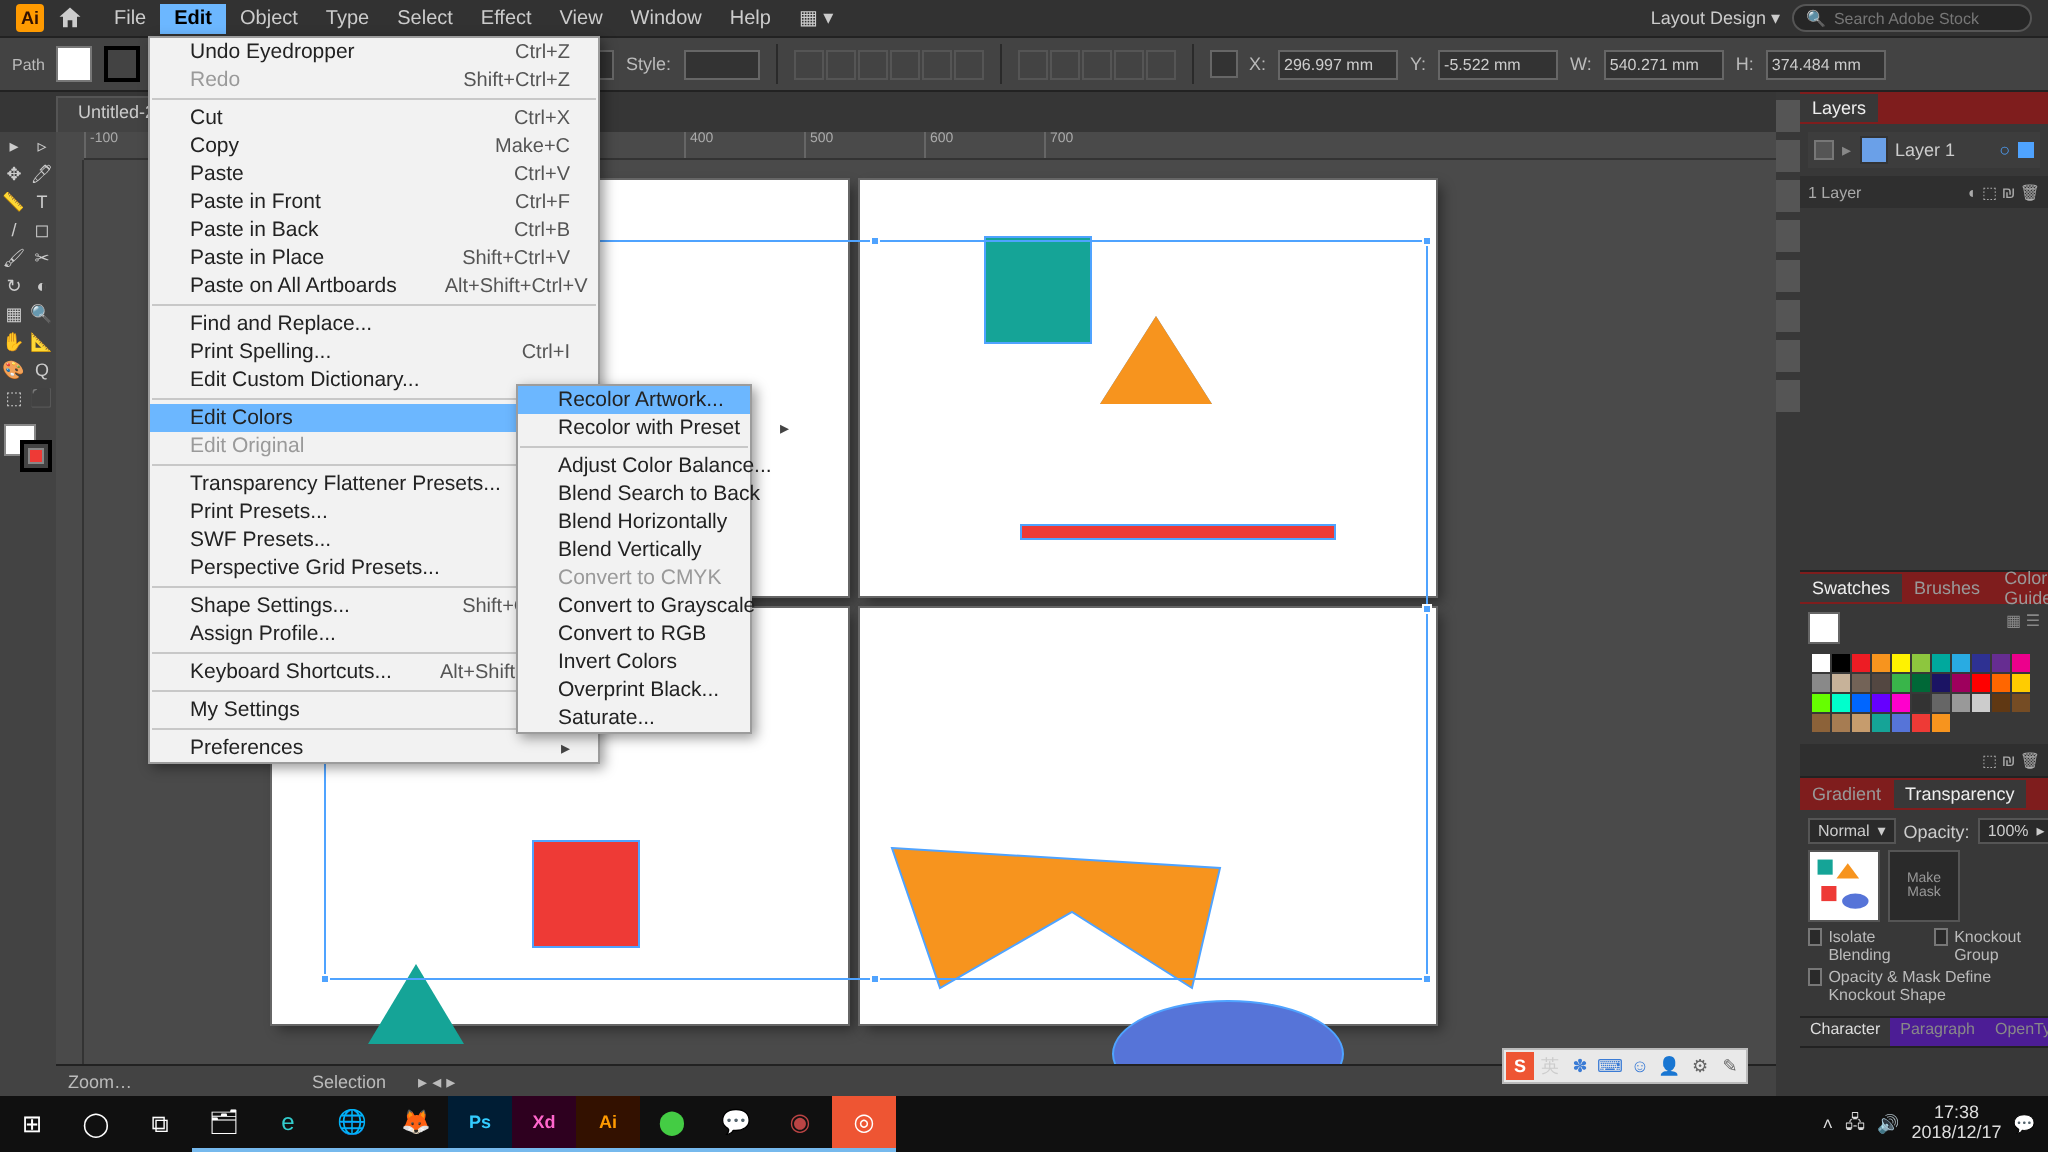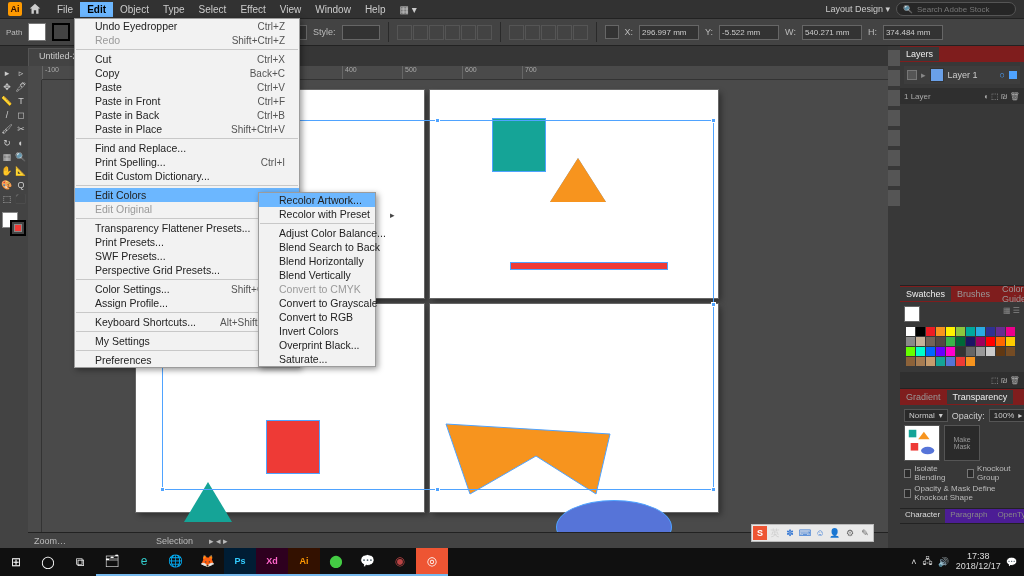--- a/index.html
+++ b/index.html
@@ -88,21 +88,21 @@
 
 .sw-grid { display:flex; flex-wrap:wrap; gap:1px; padding:2px;}
 .sw-grid div { width:9px; height:9px; }
 
 
 .transp .row { display:flex; align-items:center; gap:4px; margin-bottom:3px;}
 .transp .dd { background:#2a2a2a; border:1px solid #555; padding:1px 4px; font-size:8px; display:flex; align-items:center; gap:4px;}
 .transp .thumb { width:36px; height:36px; background:#fff; border:1px solid #555; position:relative;}
 .transp .thumb svg{position:absolute;inset:0}
 .transp .mask { width:36px; height:36px; background:#2a2a2a; border:1px solid #555; display:flex; align-items:center; justify-content:center; color:#999; font-size:7px; text-align:center;}
-.chk { display:flex; align-items:center; gap:3px; font-size:8px; color:#bbb; margin:2px 0;}
+.chk { display:flex; gap:3px; font-size:8px; color:#bbb; margin:2px 0;}
 .chk .b { width:9px; height:9px; border:1px solid #777; background:#2a2a2a;}
 .char-tabs { display:flex; background:#4c1d95; height:14px;}
 .char-tabs div{ padding:1px 5px; font-size:8px; color:#888;}
 .char-tabs div.act{ background:#383838; color:#ddd;}
 .status-inner{ position:absolute; bottom:-18px; left:0; right:0; height:18px; background:#434343; display:flex; align-items:center; font-size:9px; color:#bbb; gap:10px; padding:0 6px;}
 .iconbar { position:absolute; bottom:34px; right:150px; display:flex; gap:1px; background:#e9e9e9; padding:1px; border:1px solid #bbb;}
 .iconbar div{ width:14px;height:14px; font-size:9px; display:flex;align-items:center;justify-content:center;}
 
 
 .taskbar { position:absolute; bottom:0; left:0; right:0; height:28px; background:#101010; display:flex; align-items:center; }
@@ -449,37 +449,41 @@
       <span>Redo</span>
       <span class="sc">Shift+Ctrl+Z</span>
     </div>
     <hr>
     <div class="mi">
       <span>Cut</span>
       <span class="sc">Ctrl+X</span>
     </div>
     <div class="mi">
       <span>Copy</span>
-      <span class="sc">Back+C</span>
+      <span class="sc">Make+C</span>
     </div>
     <div class="mi">
       <span>Paste</span>
       <span class="sc">Ctrl+V</span>
     </div>
     <div class="mi">
       <span>Paste in Front</span>
       <span class="sc">Ctrl+F</span>
     </div>
     <div class="mi">
       <span>Paste in Back</span>
       <span class="sc">Ctrl+B</span>
     </div>
     <div class="mi">
       <span>Paste in Place</span>
       <span class="sc">Shift+Ctrl+V</span>
+    </div>
+    <div class="mi">
+      <span>Paste on All Artboards</span>
+      <span class="sc">Alt+Shift+Ctrl+V</span>
     </div>
     <hr>
     <div class="mi">
       <span>Find and Replace...</span>
       <span></span>
     </div>
     <div class="mi">
       <span>Print Spelling...</span>
       <span class="sc">Ctrl+I</span>
     </div>
@@ -508,21 +512,21 @@
     <div class="mi">
       <span>SWF Presets...</span>
       <span></span>
     </div>
     <div class="mi">
       <span>Perspective Grid Presets...</span>
       <span></span>
     </div>
     <hr>
     <div class="mi">
-      <span>Color Settings...</span>
+      <span>Shape Settings...</span>
       <span class="sc">Shift+Ctrl+K</span>
     </div>
     <div class="mi">
       <span>Assign Profile...</span>
       <span></span>
     </div>
     <hr>
     <div class="mi">
       <span>Keyboard Shortcuts...</span>
       <span class="sc">Alt+Shift+Ctrl+K</span>

